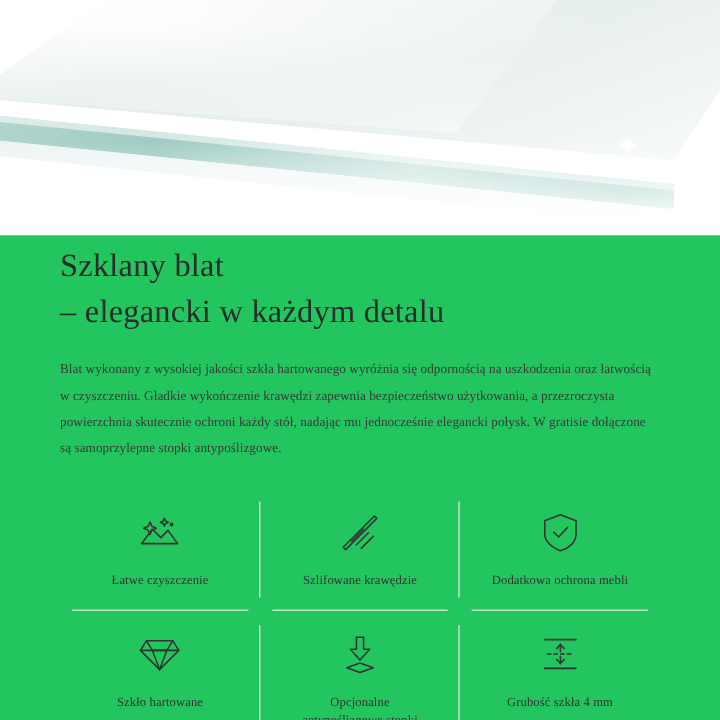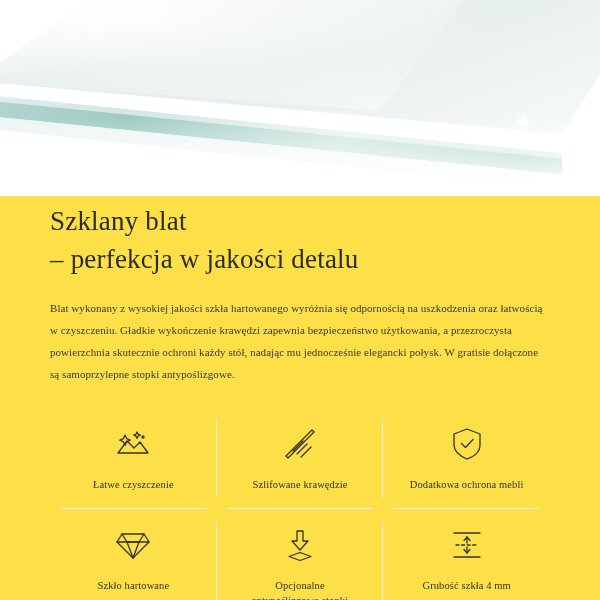--- a/index.html
+++ b/index.html
@@ -10,21 +10,21 @@
     width: 600px;
     height: 600px;
     background: #ffffff;
     font-family: "Liberation Serif", serif;
     overflow: hidden;
   }
   .page {
     position: relative;
     width: 600px;
     height: 600px;
-    background: #fde047;
+    background: #22c55e;
     box-sizing: border-box;
   }
 
   
   .hero {
     position: relative;
     width: 600px;
     height: 196px;
     overflow: hidden;
     background: #ffffff;
@@ -207,21 +207,21 @@
     </div>
     <span class="sparkle s1">✦</span>
     <span class="sparkle s2">✧</span>
     <div class="hero-fade"></div>
   </div>
 
   <div class="content">
 
     <h1 class="headline">
       <span>Szklany blat</span>
-      <span class="line2">– perfekcja w jakości detalu</span>
+      <span class="line2">– elegancki w każdym detalu</span>
     </h1>
 
     <p class="body-text">Blat wykonany z wysokiej jakości szkła hartowanego wyróżnia się odpornością na uszkodzenia oraz łatwością w czyszczeniu. Gładkie wykończenie krawędzi zapewnia bezpieczeństwo użytkowania, a przezroczysta powierzchnia skutecznie ochroni każdy stół, nadając mu jednocześnie elegancki połysk. W gratisie dołączone są samoprzylepne stopki antypoślizgowe.</p>
 
     <div class="features">
 
       <div class="feature">
         <span class="ficon">
           <svg width="40" height="40" viewBox="0 0 40 40" fill="none" stroke="#333" stroke-width="1.3" stroke-linecap="round" stroke-linejoin="round">
             <path d="M5 29 L14 17 L21 24 L27 18 L35 29 Z"></path>

